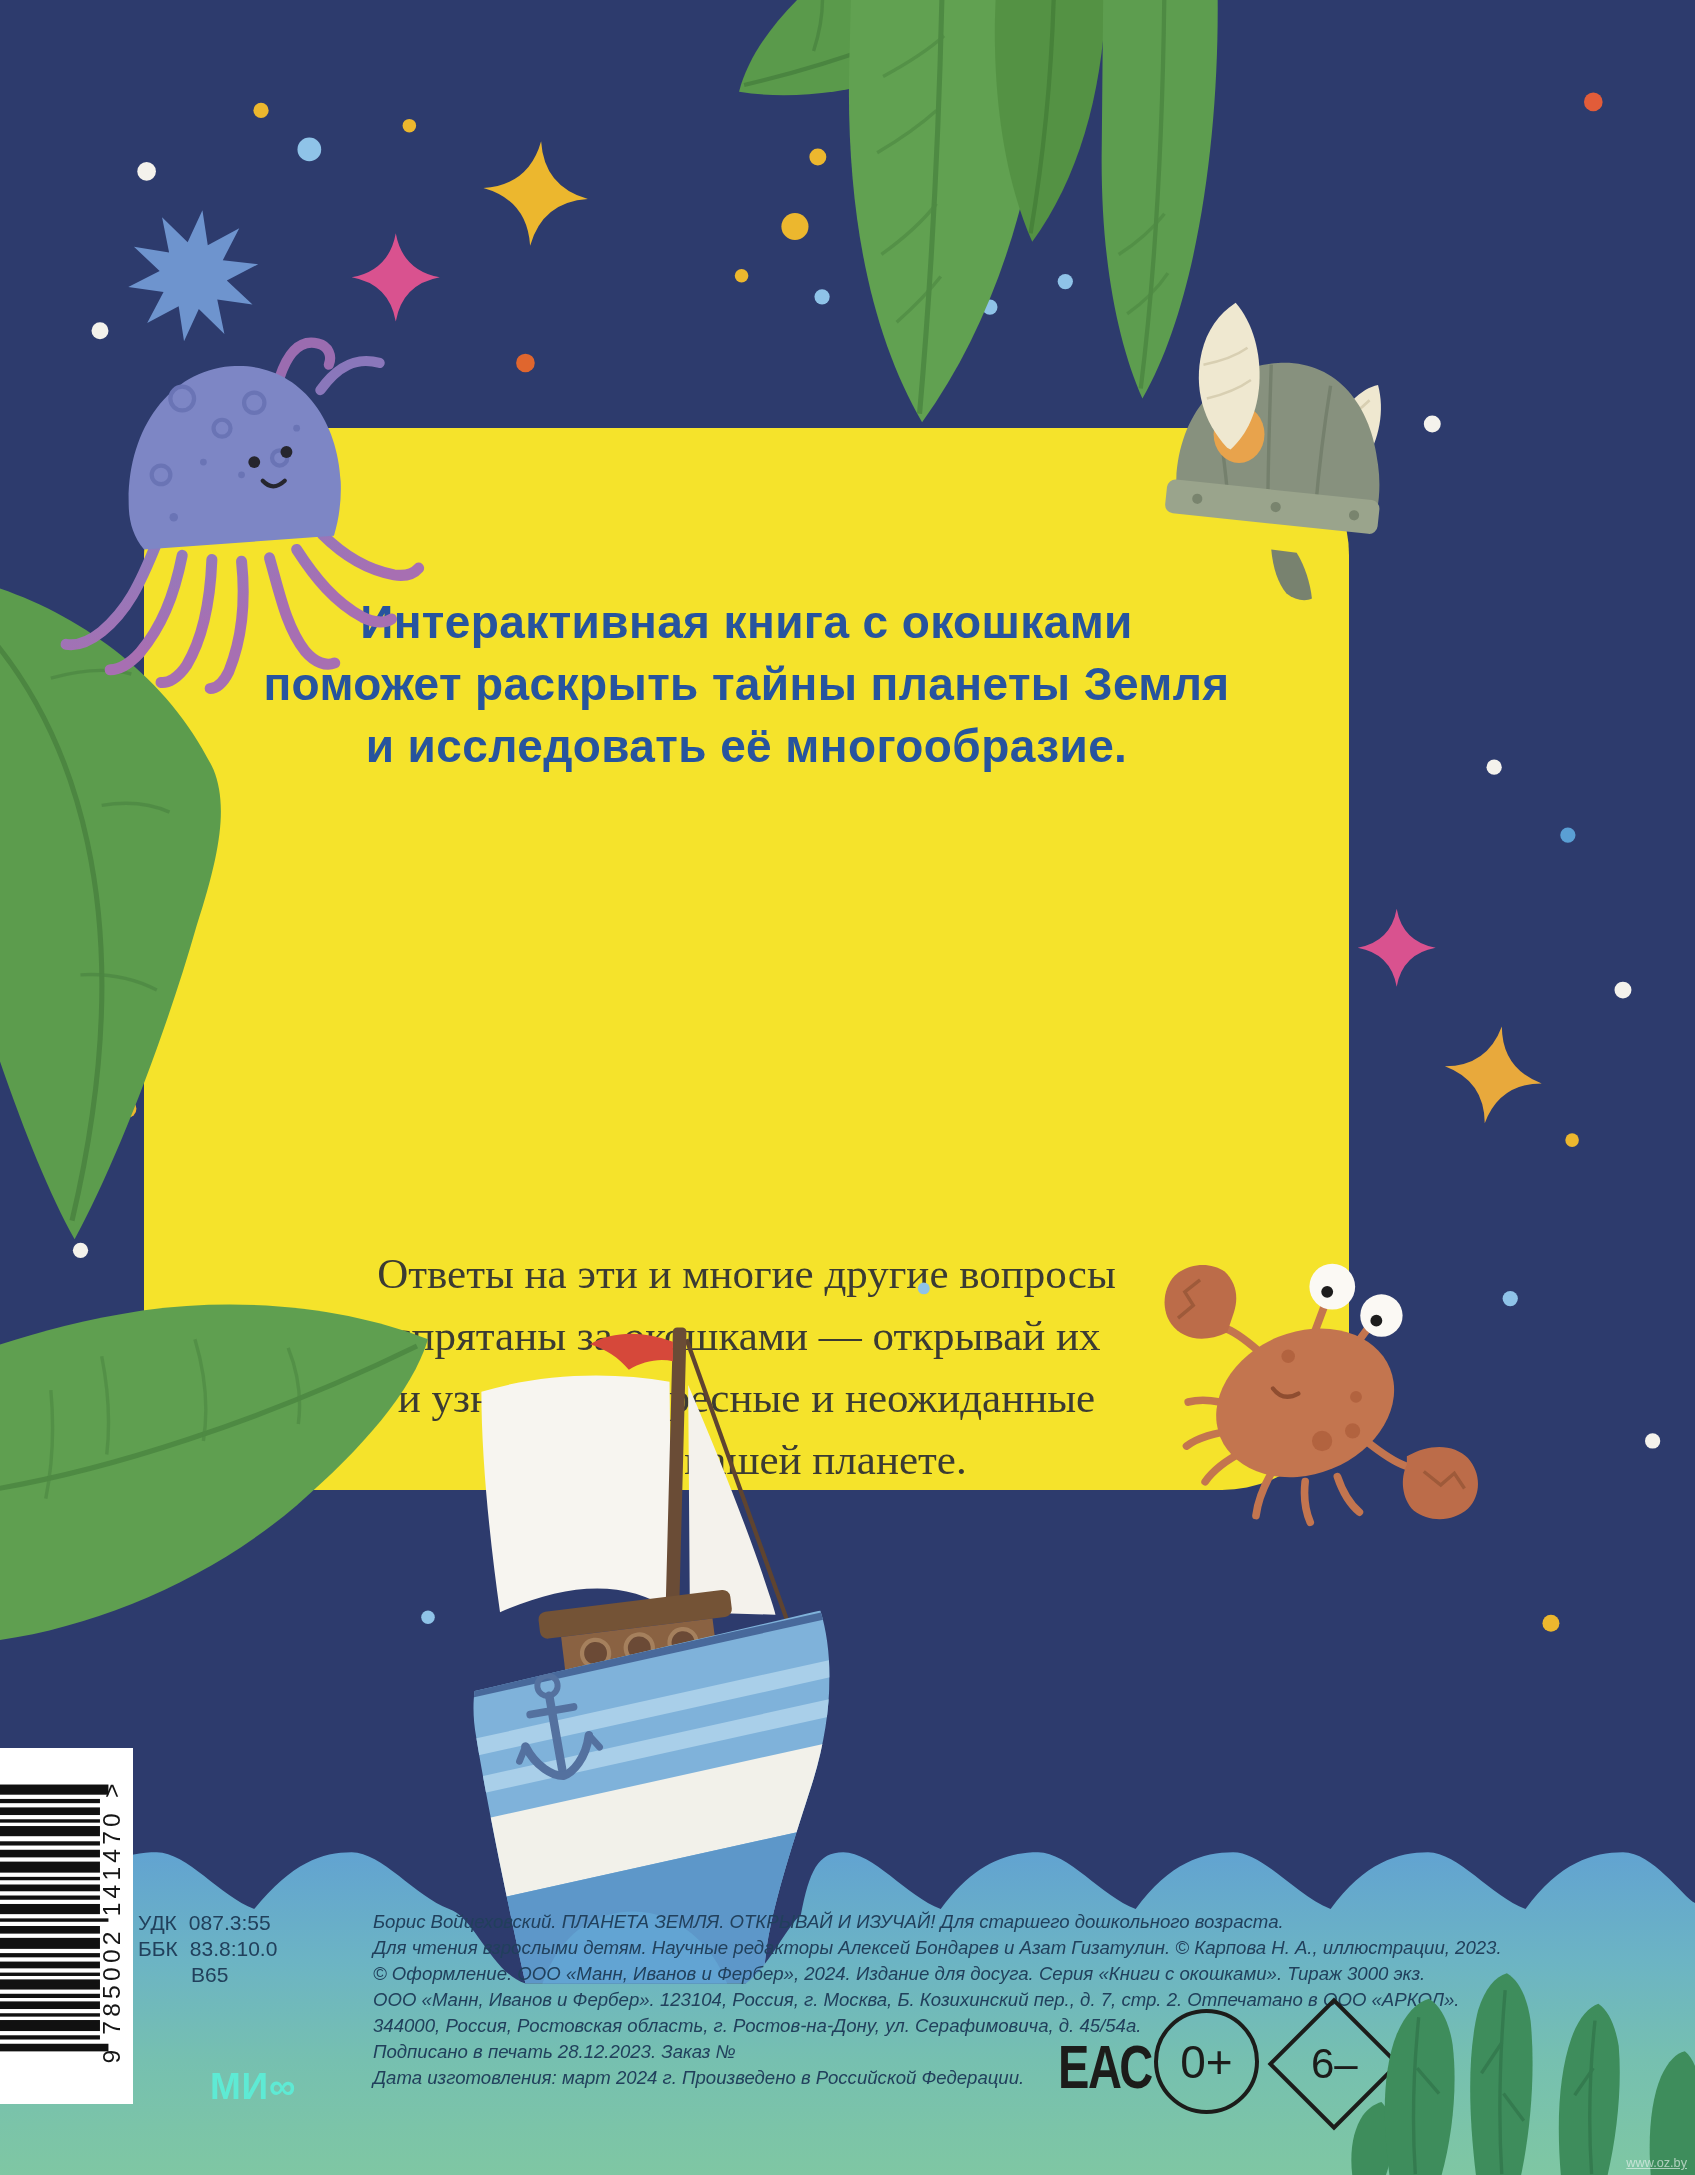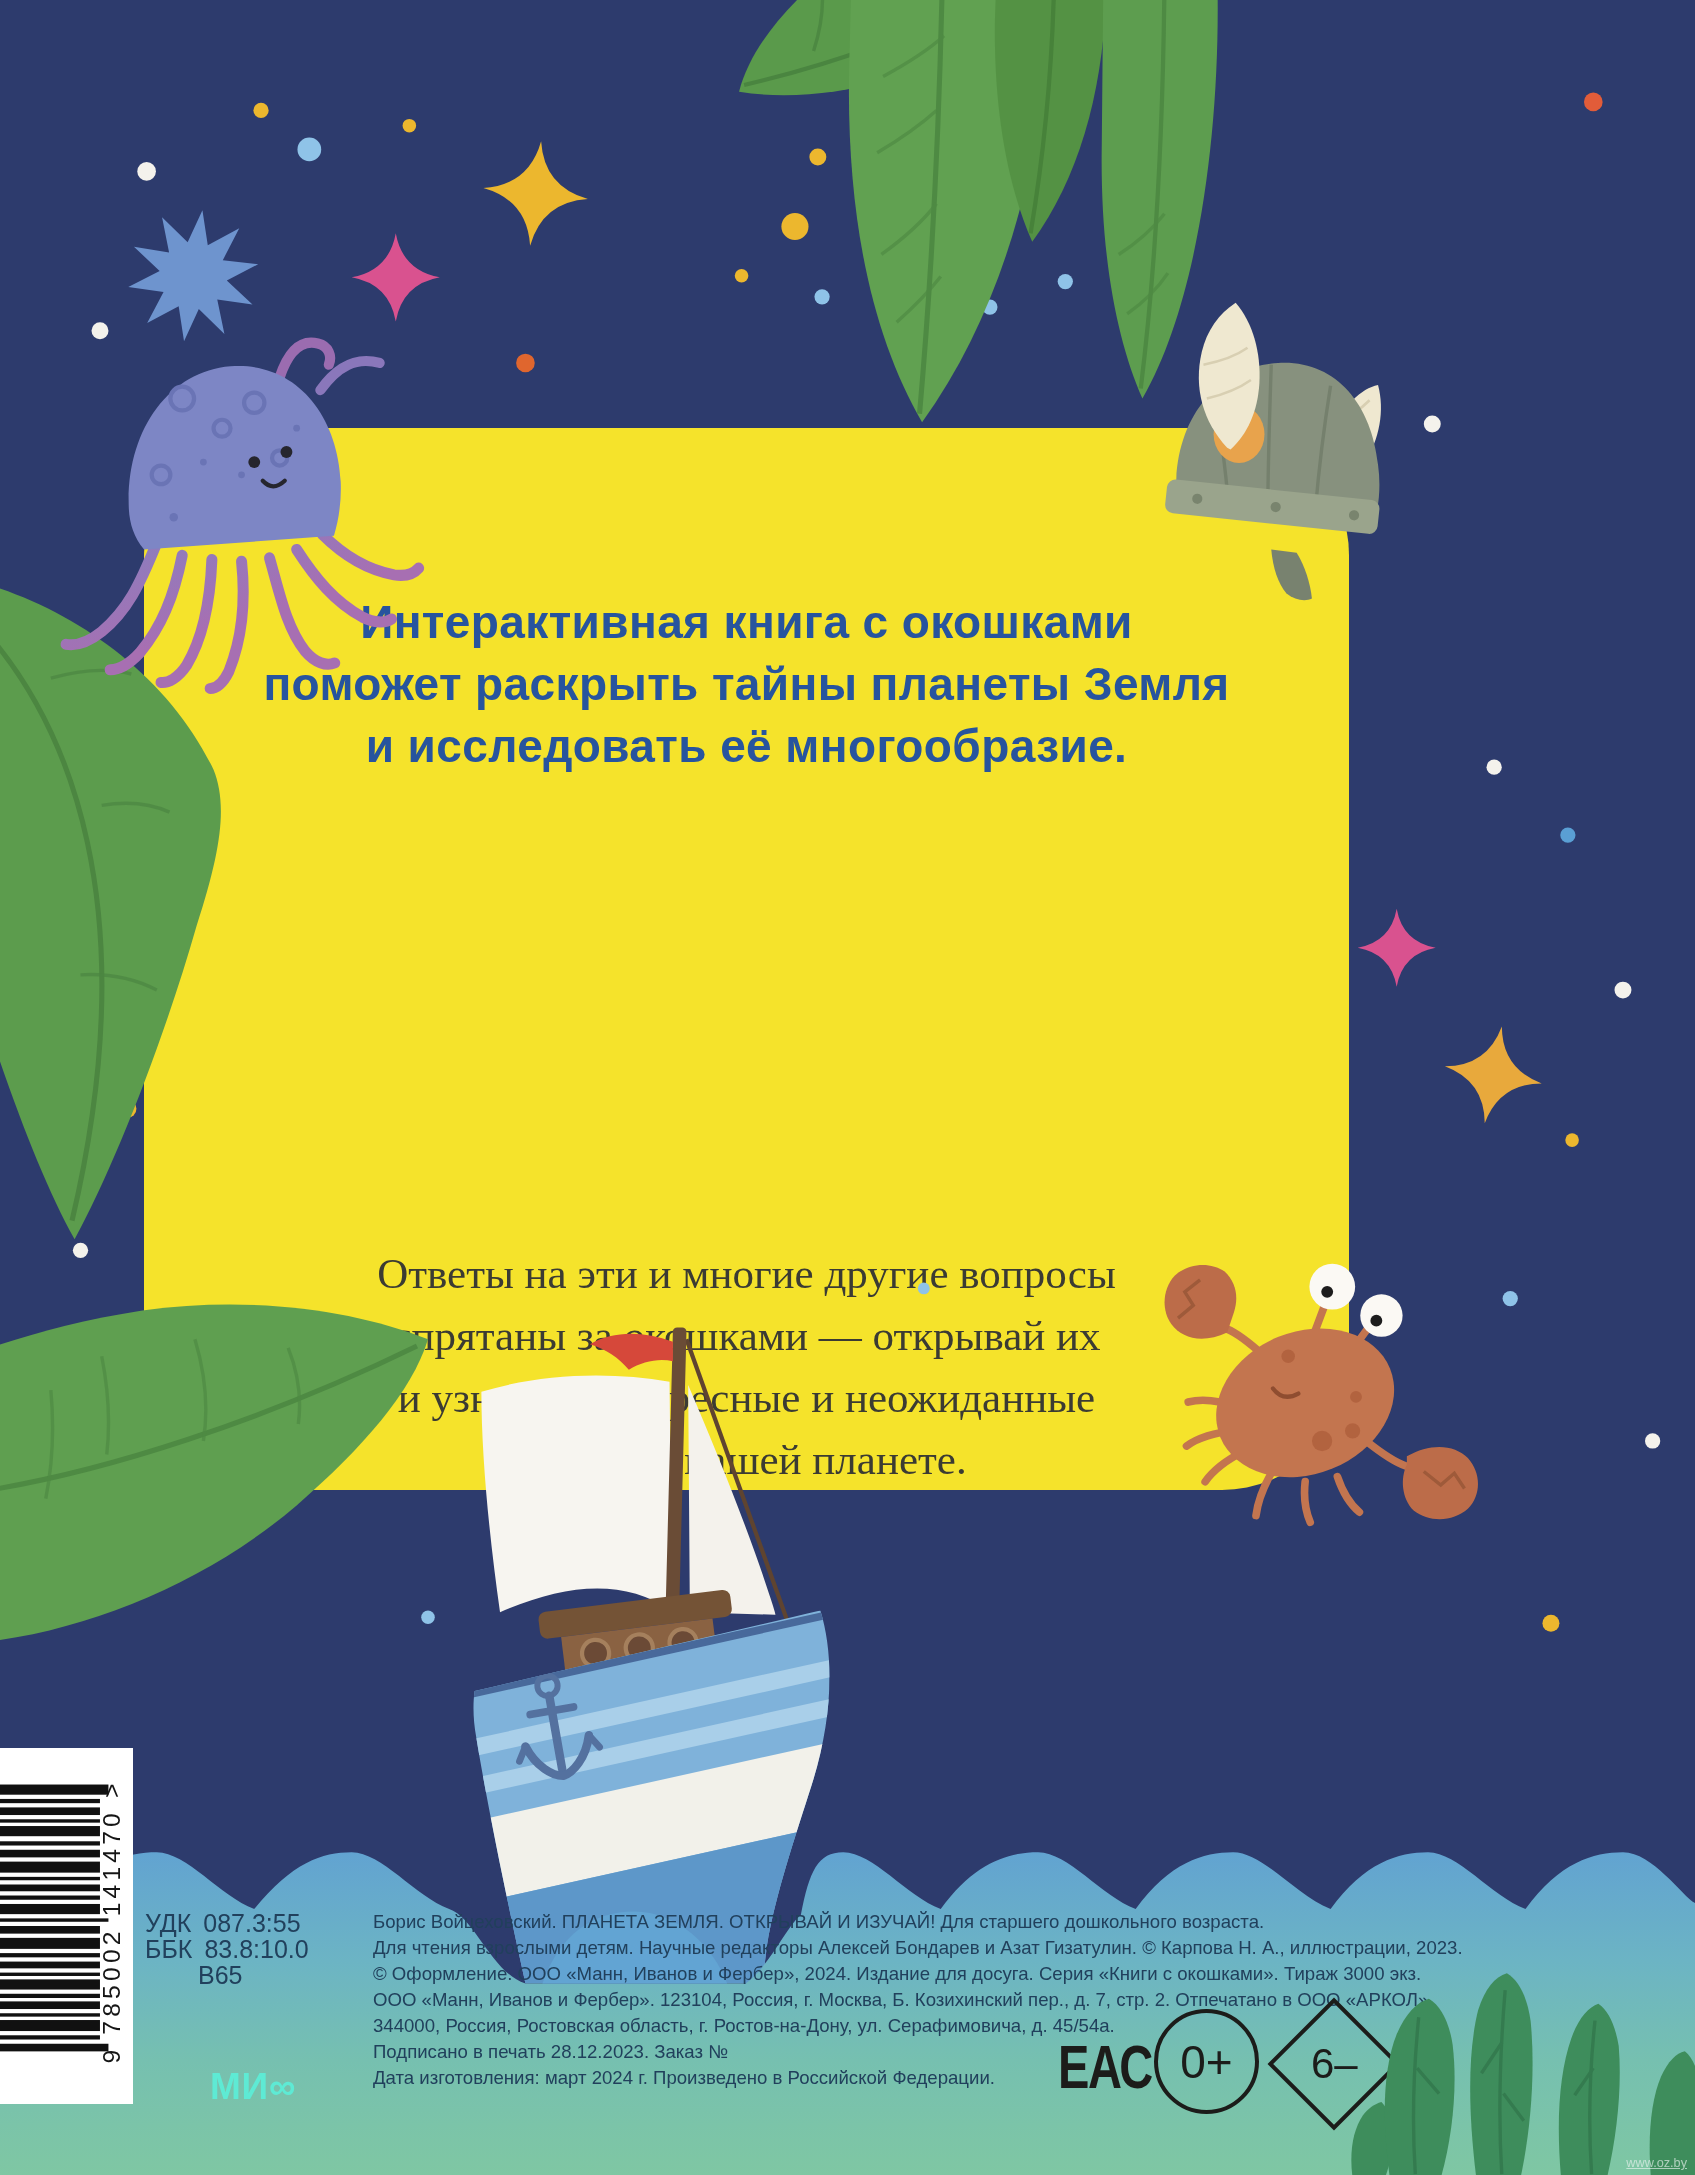--- a/index.html
+++ b/index.html
@@ -14,24 +14,24 @@
   #info-box{
     left:144px; top:428px; width:1205px; height:1062px;
     background:#f5e32b; border-radius:127px;
   }
   .box-text{position:absolute; left:0; width:1205px; text-align:center; white-space:pre-line;}
   #box-heading{top:163px; font-size:46px; line-height:62px; font-weight:bold; color:#27549e; letter-spacing:0.4px;}
   #box-p1{top:379px; font-size:44px; line-height:62px; color:#3b3b33;}
   #box-p2{top:815px; font-size:43px; line-height:62px; color:#3b3b33;font-family:Liberation Serif, serif;}
   
   .fineprint{color:#21405c;}
-  #udk-block{left:138px; top:1910px; font-size:25px; line-height:26px;margin-left:7px;}
+  #udk-block{left:138px; top:1910px; font-size:21px; line-height:26px;}
   #udk-block .row{display:flex; gap:12px;}
   #udk-block .v3{padding-left:53px;}
-  #imprint{left:373px; top:1909px; font-size:18.6px; line-height:26px; white-space:pre-line;}
+  #imprint{left:373px; top:1909px; font-size:18.6px; line-height:26px; white-space:pre-line;font-style:italic;}
   #mif-logo{left:210px; top:2066px; font-size:37px; font-weight:bold; color:#5eead4; letter-spacing:0.8px;}
   
   #barcode-box{left:0; top:1748px; width:133px; height:356px; background:#ffffff;}
   #barcode-number{
     left:98px; top:1748px; width:347px; height:30.5px;
     transform-origin:0 0; transform:rotate(-90deg) translateX(-347px);
     font-size:24.6px; letter-spacing:4.2px; color:#151515; text-align:center;
   }
   
   #eac-badge{left:1058px; top:2032px; font-size:56px; font-weight:bold; color:#1c1c1a;

